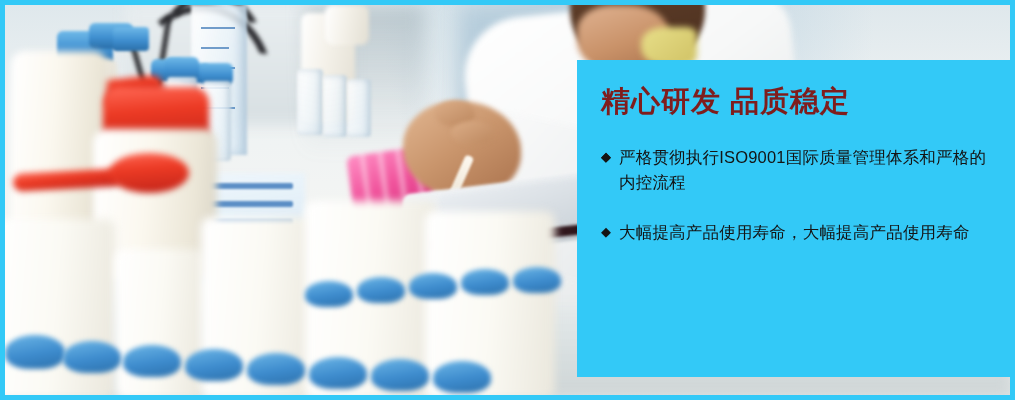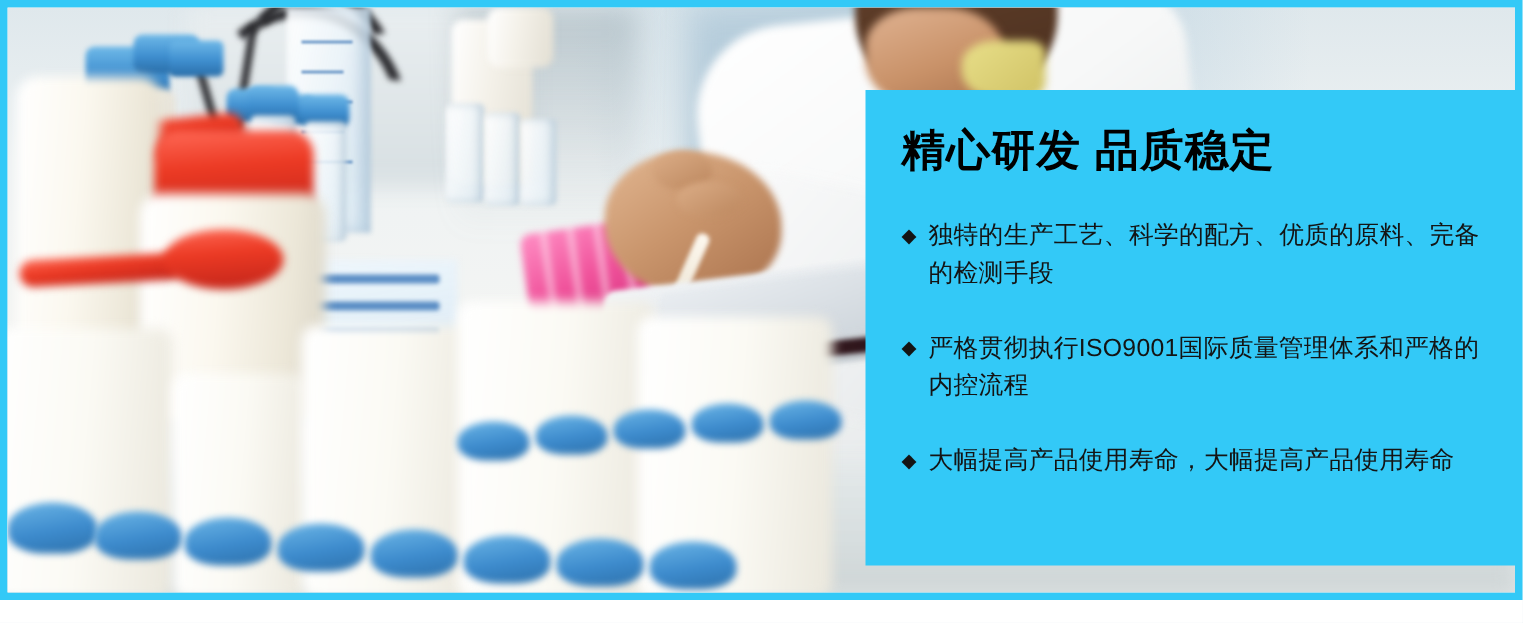--- a/index.html
+++ b/index.html
@@ -240,21 +240,21 @@
     left: 572px;
     top: 55px;
     width: 443px;
     height: 317px;
     background: #33c9f7;
     box-sizing: border-box;
     padding: 24px 14px 0 24px;
     z-index: 20;
   }
   .panel-title {
-    color: #000000;
+    color: #7f1d1d;
     font-size: 29px;
     font-weight: bold;
     letter-spacing: 1px;
     line-height: 1.2;
     margin: 0 0 26px 0;
     white-space: nowrap;
   }
   .bullet-list {
     list-style: none;
     margin: 0;
@@ -378,21 +378,20 @@
     <div class="fg-cap" style="left:456px;top:264px;width:48px;height:26px;"></div>
     <div class="fg-cap" style="left:508px;top:262px;width:48px;height:26px;"></div>
   </div>
 
   <div class="info-panel">
     <h1 class="panel-title">精心研发 品质稳定</h1>
 
     <ul class="bullet-list">
       <li class="bullet-item">
         <span class="bullet-mark">◆</span>
-        <span>独特的生产工艺、科学的配方、优质的原料、完备 的检测手段</span>
       </li>
       <li class="bullet-item">
         <span class="bullet-mark">◆</span>
         <span>严格贯彻执行ISO9001国际质量管理体系和严格的 内控流程</span>
       </li>
       <li class="bullet-item">
         <span class="bullet-mark">◆</span>
         <span>大幅提高产品使用寿命，大幅提高产品使用寿命</span>
       </li>
     </ul>

